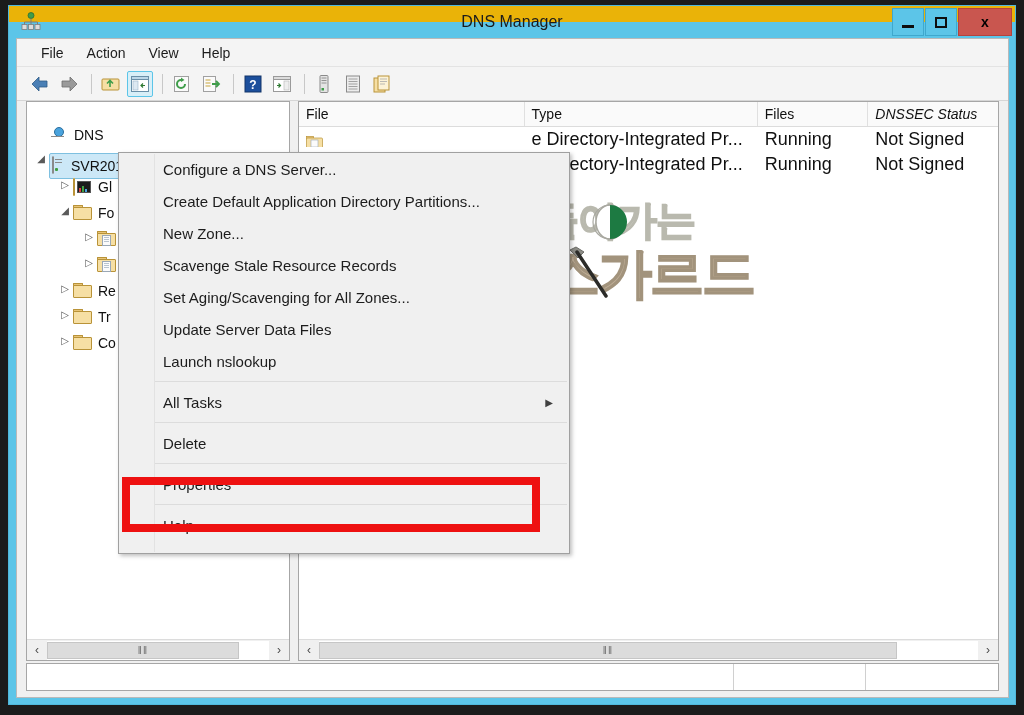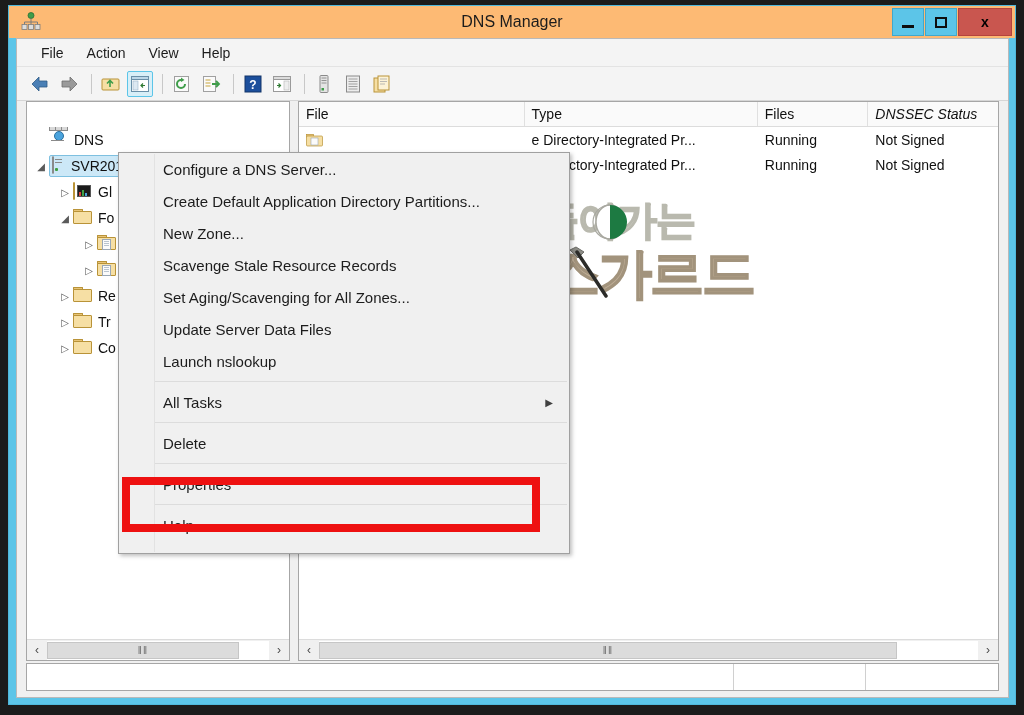--- a/index.html
+++ b/index.html
@@ -12,22 +12,22 @@
   #root{position:relative;width:1024px;height:715px;background:#1b1b1b;}
 
   
   .window{
     position:absolute;left:8px;top:5px;width:1008px;height:700px;
     background:#5cc5e8;
     box-sizing:border-box;
     border:1px solid #4fb8db;
   }
   .titlebar{
-    position:absolute;left:0;top:0;width:100%;height:32px;
-    background:#fdba74;
+    position:absolute;left:0;top:0;width:100%;height:16px;
+    background:#eab308;
   }
   .title-icon{
     position:absolute;left:12px;top:6px;width:20px;height:20px;
   }
   .title-text{
     position:absolute;left:0;top:0;width:100%;height:32px;
     line-height:32px;text-align:center;
     font-size:16px;color:#1c1c1c;
     font-family:"Liberation Sans", sans-serif;
   }
@@ -70,21 +70,21 @@
   .tb-item.sel{border:1px solid #5cc5e8;background:#d8eff8;box-sizing:border-box;border-radius:2px;}
   .tb-sep{width:1px;height:20px;background:#c8c8c8;margin:0 6px;}
 
   
   .panes{position:absolute;left:0;top:62px;right:0;bottom:36px;}
   .tree-pane{
     position:absolute;left:9px;top:0;width:264px;bottom:0;
     background:#fff;border:1px solid #a6a6a6;box-sizing:border-box;
   }
   .tree-body{position:absolute;left:0;top:25px;right:0;bottom:22px;overflow:hidden;background:#fff;}
-  .trow{height:26px;display:flex;align-items:center;font-size:14px;color:#101010;white-space:nowrap;}
+  .trow{height:26px;display:flex;font-size:14px;color:#101010;white-space:nowrap;}
   .trow .selbox{
     display:inline-flex;align-items:center;
     background:#cce8f7;border:1px solid #7ec0e0;border-radius:2px;padding:1px 6px 1px 2px;
   }
   .twist{width:16px;display:inline-block;text-align:center;color:#5a5a5a;font-size:10px;}
   .ticon{width:20px;height:18px;display:inline-block;margin-right:5px;position:relative;vertical-align:middle;}
 
   
   .folder{position:relative;width:18px;height:14px;}
   .folder .tab{position:absolute;left:0;top:0;width:8px;height:3px;background:#e8c477;border:1px solid #b99338;border-bottom:none;border-radius:1px 1px 0 0;}
@@ -125,21 +125,21 @@
   .splitter{position:absolute;left:275px;top:0;width:6px;bottom:0;background:#f0f0f0;}
 
   .list-pane{
     position:absolute;left:281px;top:0;right:9px;bottom:0;
     background:#fff;border:1px solid #a6a6a6;box-sizing:border-box;
   }
   .lv-header{height:25px;display:flex;background:#fafafa;border-bottom:1px solid #dcdcdc;box-sizing:border-box;}
   .lv-col{font-size:14px;color:#101010;display:flex;align-items:center;padding-left:7px;
           border-right:1px solid #e0e0e0;box-sizing:border-box;}
   .lv-body{position:absolute;left:0;top:25px;right:0;bottom:22px;overflow:hidden;}
-  .lv-row{height:25px;display:flex;align-items:center;font-size:14px;color:#101010;}
+  .lv-row{height:25px;display:flex;align-items:center;font-size:18px;color:#101010;}
   .lv-cell{padding-left:7px;box-sizing:border-box;white-space:nowrap;overflow:hidden;display:flex;align-items:center;}
   .zoneicon{width:18px;height:14px;margin-right:5px;flex:0 0 auto;}
 
   
   .statusbar{
     position:absolute;left:9px;right:9px;bottom:6px;height:28px;
     background:#fff;border:1px solid #a6a6a6;box-sizing:border-box;display:flex;
   }
   .st-pane{border-right:1px solid #d0d0d0;box-sizing:border-box;height:100%;}
 

